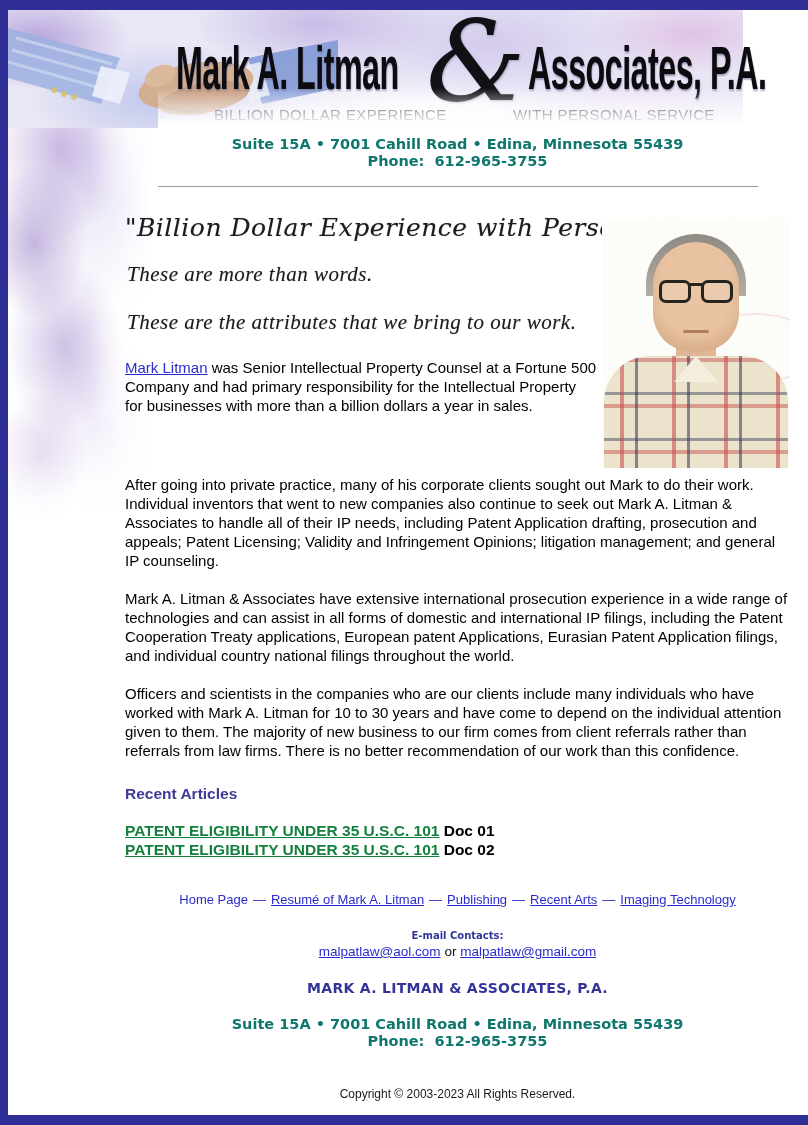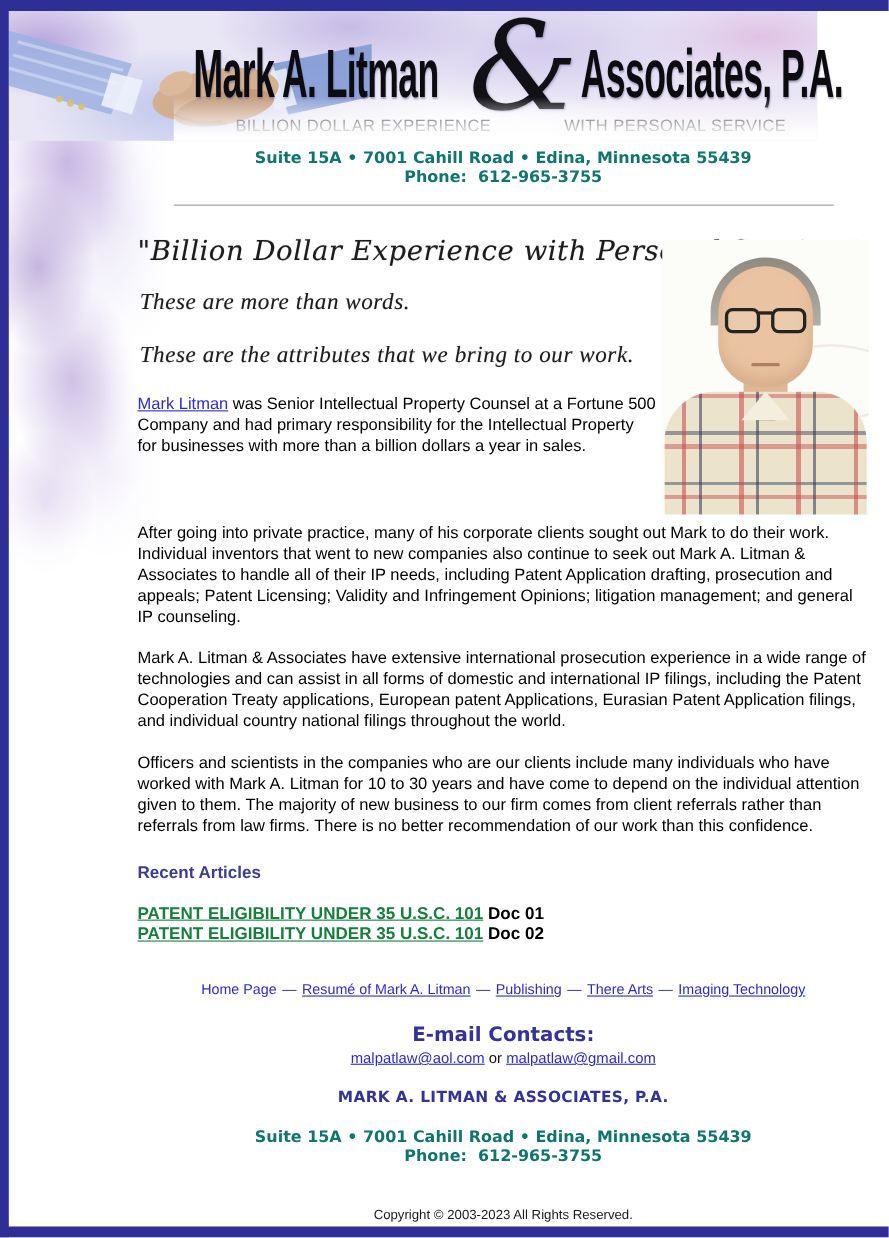--- a/index.html
+++ b/index.html
@@ -109,21 +109,21 @@
   .recent-heading { font-weight:bold; font-size:15.5px; color:#3c3c96; margin:25px 0 18px 0; }
   .article-line { font-size:15.5px; font-weight:bold; line-height:19px; }
   .article-line a { color:#15803d; }
   .doc-label { color:#000; }
 
   
   .footer { text-align:center; margin-top:33px; }
   .nav-line { font-size:13px; color:#2b2bc0; }
   .nav-line .dash { margin:0 5px; color:#2b2bc0; }
   .nav-line a { color:#2b2bcd; }
-  .email-heading { font-family:"DejaVu Sans", sans-serif; font-weight:bold; font-size:18px; color:#333399; margin-top:23px; }
+  .email-heading { font-family:"DejaVu Sans", sans-serif; font-weight:bold; font-size:10px; color:#333399; margin-top:23px; }
   .email-line { font-size:13.5px; margin-top:3px; color:#111; }
   .firm-name { font-family:"DejaVu Sans", sans-serif; font-weight:bold; font-size:14px; color:#333399; letter-spacing:.3px; margin-top:21px; }
   .footer-addr { margin-top:20px; }
   .copyright { font-size:12px; color:#1a1a1a; margin-top:38px; }
 </style>
 </head>
 <body>
 
 <div class="bar-top"></div>
 <div class="border-left"></div>
@@ -198,21 +198,21 @@
     <a href="#">PATENT ELIGIBILITY UNDER 35 U.S.C. 101</a>
     <span class="doc-label">Doc 01</span>
   </div>
   <div class="article-line">
     <a href="#">PATENT ELIGIBILITY UNDER 35 U.S.C. 101</a>
     <span class="doc-label">Doc 02</span>
   </div>
 
   <div class="footer">
     <div class="nav-line">
-      <a href="#" class="plain">Home Page</a><span class="dash">—</span><a href="#">Resumé of Mark A. Litman</a><span class="dash">—</span><a href="#">Publishing</a><span class="dash">—</span><a href="#">There Arts</a><span class="dash">—</span><a href="#">Imaging Technology</a>
+      <a href="#" class="plain">Home Page</a><span class="dash">—</span><a href="#">Resumé of Mark A. Litman</a><span class="dash">—</span><a href="#">Publishing</a><span class="dash">—</span><a href="#">Recent Arts</a><span class="dash">—</span><a href="#">Imaging Technology</a>
     </div>
 
     <div class="email-heading">E-mail Contacts:</div>
     <div class="email-line">
       <a href="#">malpatlaw@aol.com</a>
       <span>or</span>
       <a href="#">malpatlaw@gmail.com</a>
     </div>
 
     <div class="firm-name">MARK A. LITMAN &amp; ASSOCIATES, P.A.</div>

